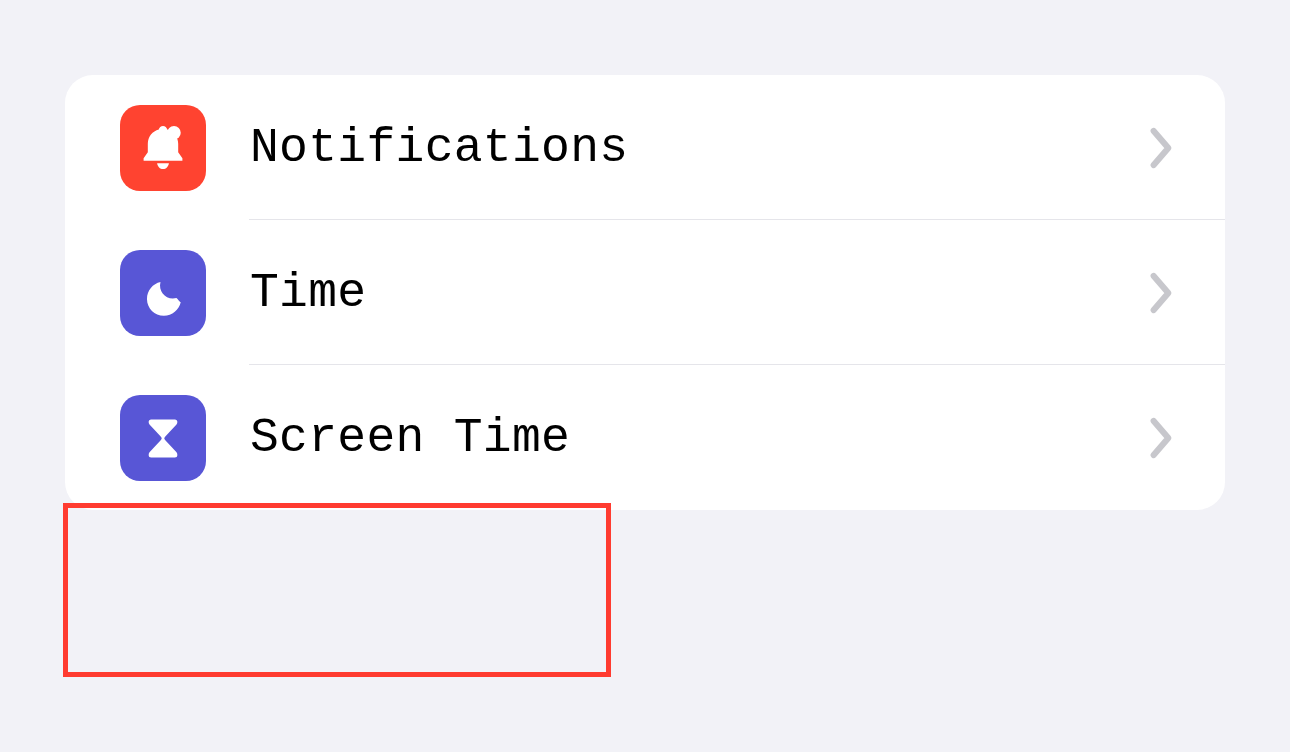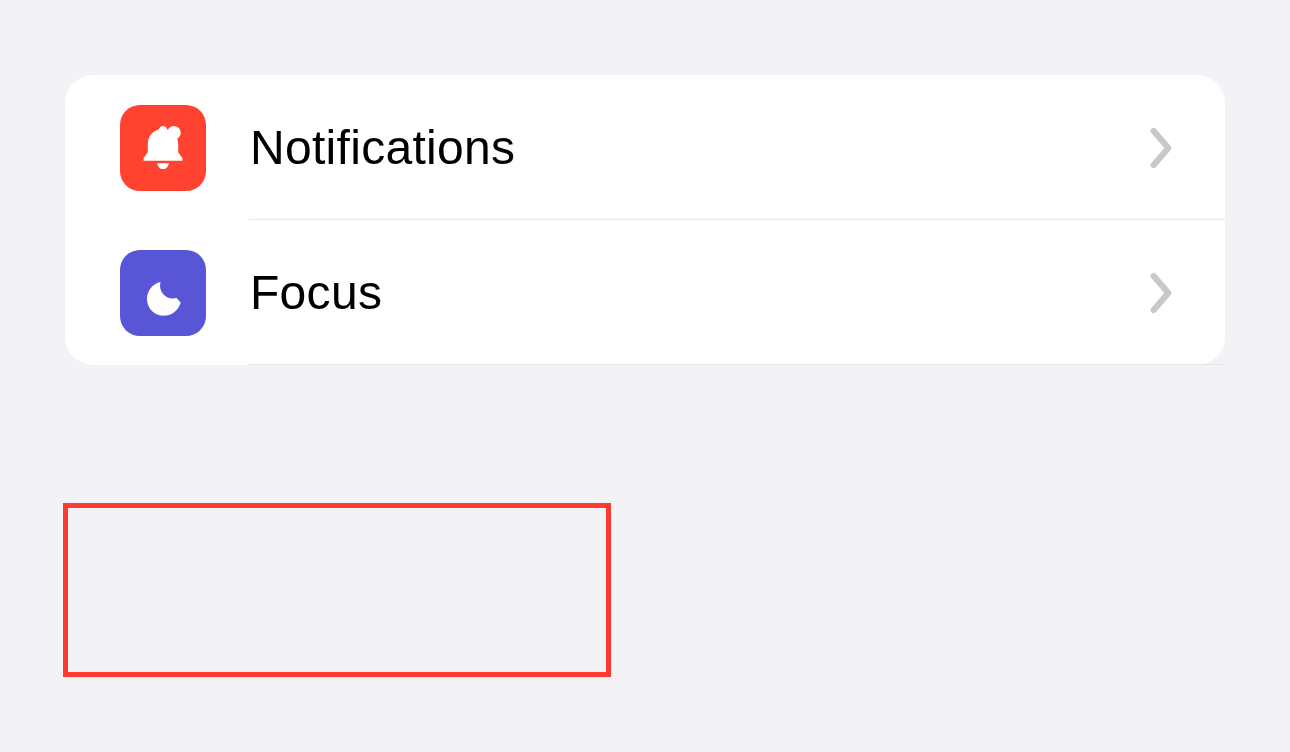--- a/index.html
+++ b/index.html
@@ -45,20 +45,21 @@
       width: 54px;
       height: 54px;
     }
     .row-label {
       flex: 1;
       font-size: 48px;
       font-weight: 400;
       color: #000000;
       margin-left: 44px;
       letter-spacing: 0.3px;
+      font-family: Liberation Mono, monospace;
     }
     .chevron {
       flex-shrink: 0;
       color: #c7c7cc;
     }
     .chevron svg {
       width: 28px;
       height: 44px;
       display: block;
     }
@@ -102,25 +103,38 @@
     <div class="divider"></div>
   </div>
 
 
   <div class="settings-row">
     <div class="row-icon icon-focus">
       <svg viewBox="0 0 64 64" fill="#ffffff">
         <path d="M42 36c-12 3-22-7-19-19-9 2-16 10-16 20 0 11 9 20 20 20 10 0 18-7 20-16-1 0-3-3-5-5z" transform="translate(6,2)"></path>
       </svg>
     </div>
-    <div class="row-label">Focus</div>
+    <div class="row-label">Time</div>
     <div class="chevron">
       <svg viewBox="0 0 20 36" fill="none" stroke="#c7c7cc" stroke-width="5" stroke-linecap="round" stroke-linejoin="round">
         <polyline points="4,4 16,18 4,32"></polyline>
       </svg>
     </div>
     <div class="divider"></div>
   </div>
 
+  <div class="settings-row">
+    <div class="row-icon icon-screentime">
+      <svg viewBox="0 0 64 64" fill="#ffffff">
+        <path d="M18 10h28c2 0 3 1 3 3 0 1-.3 2-1 3L35 30c-2 2-2 3 0 5l13 14c.7 1 1 2 1 3 0 2-1 3-3 3H18c-2 0-3-1-3-3 0-1 .3-2 1-3l13-14c2-2 2-3 0-5L16 16c-.7-1-1-2-1-3 0-2 1-3 3-3z"></path>
+      </svg>
+    </div>
+    <div class="row-label">Screen Time</div>
+    <div class="chevron">
+      <svg viewBox="0 0 20 36" fill="none" stroke="#c7c7cc" stroke-width="5" stroke-linecap="round" stroke-linejoin="round">
+        <polyline points="4,4 16,18 4,32"></polyline>
+      </svg>
+    </div>
+  </div>
 
   <div class="highlight-box" style="left:-2px; top:428px; width:548px; height:174px;"></div>
 
 </div>
 
 </body></html>

